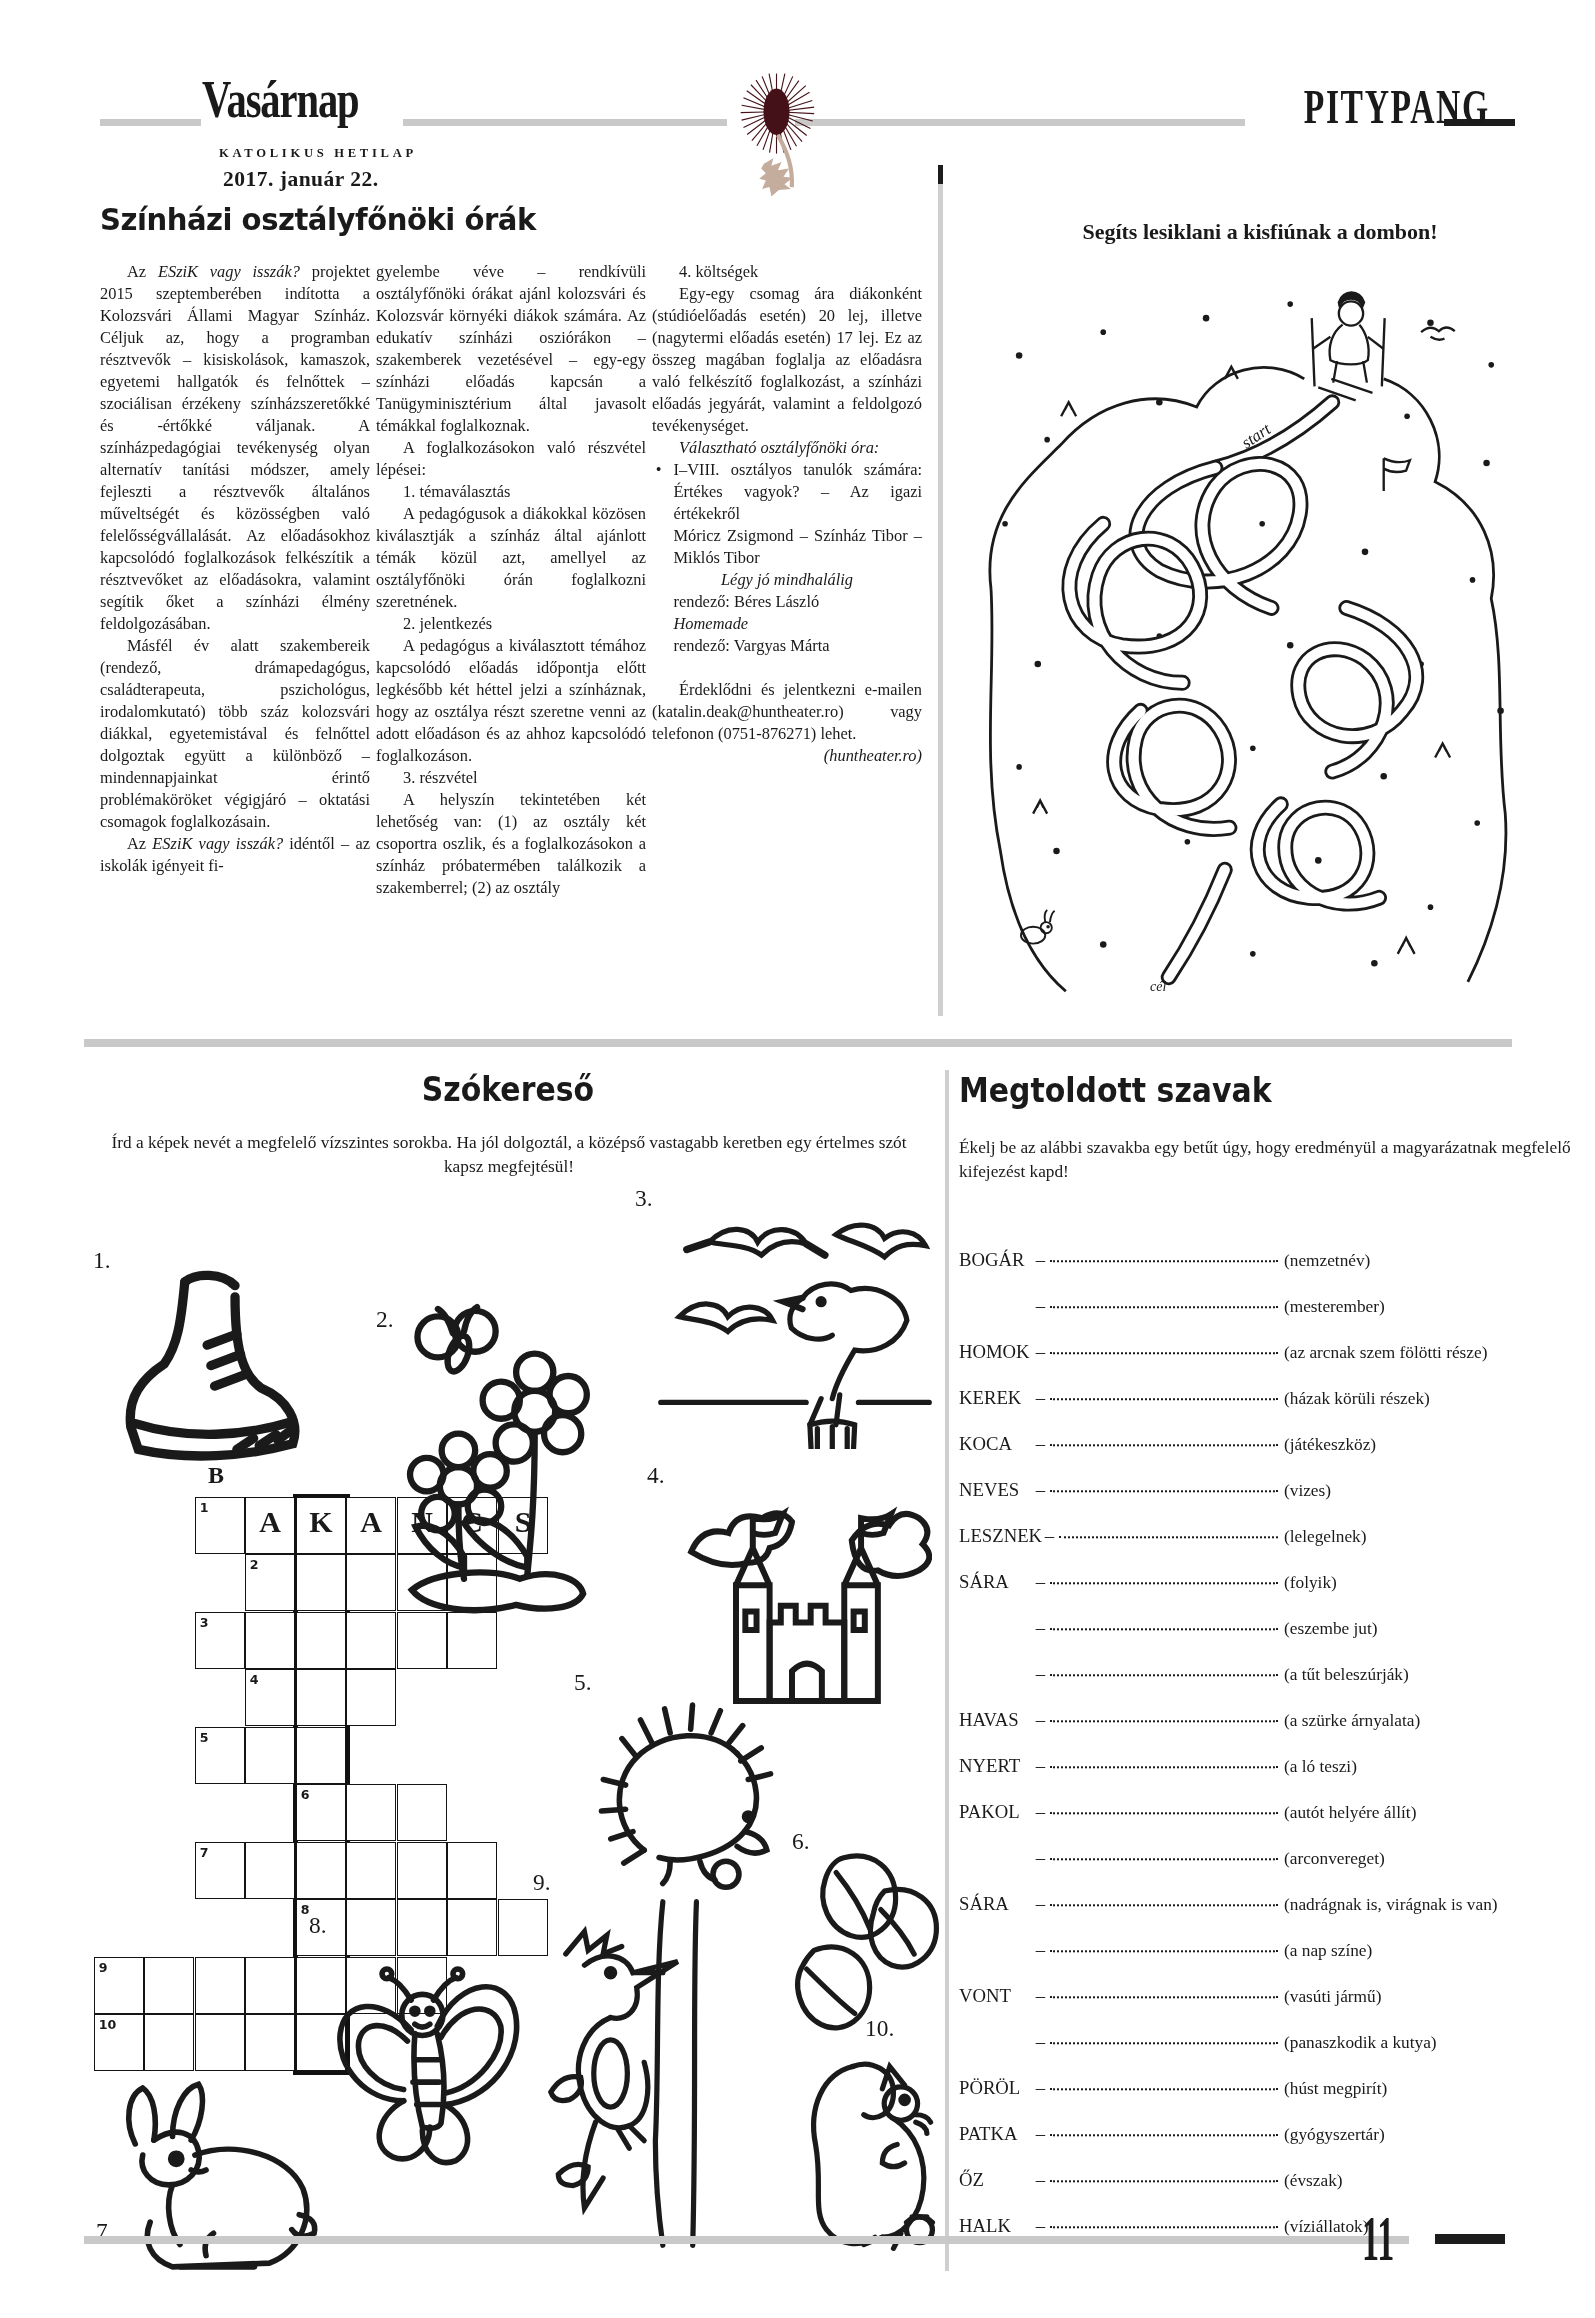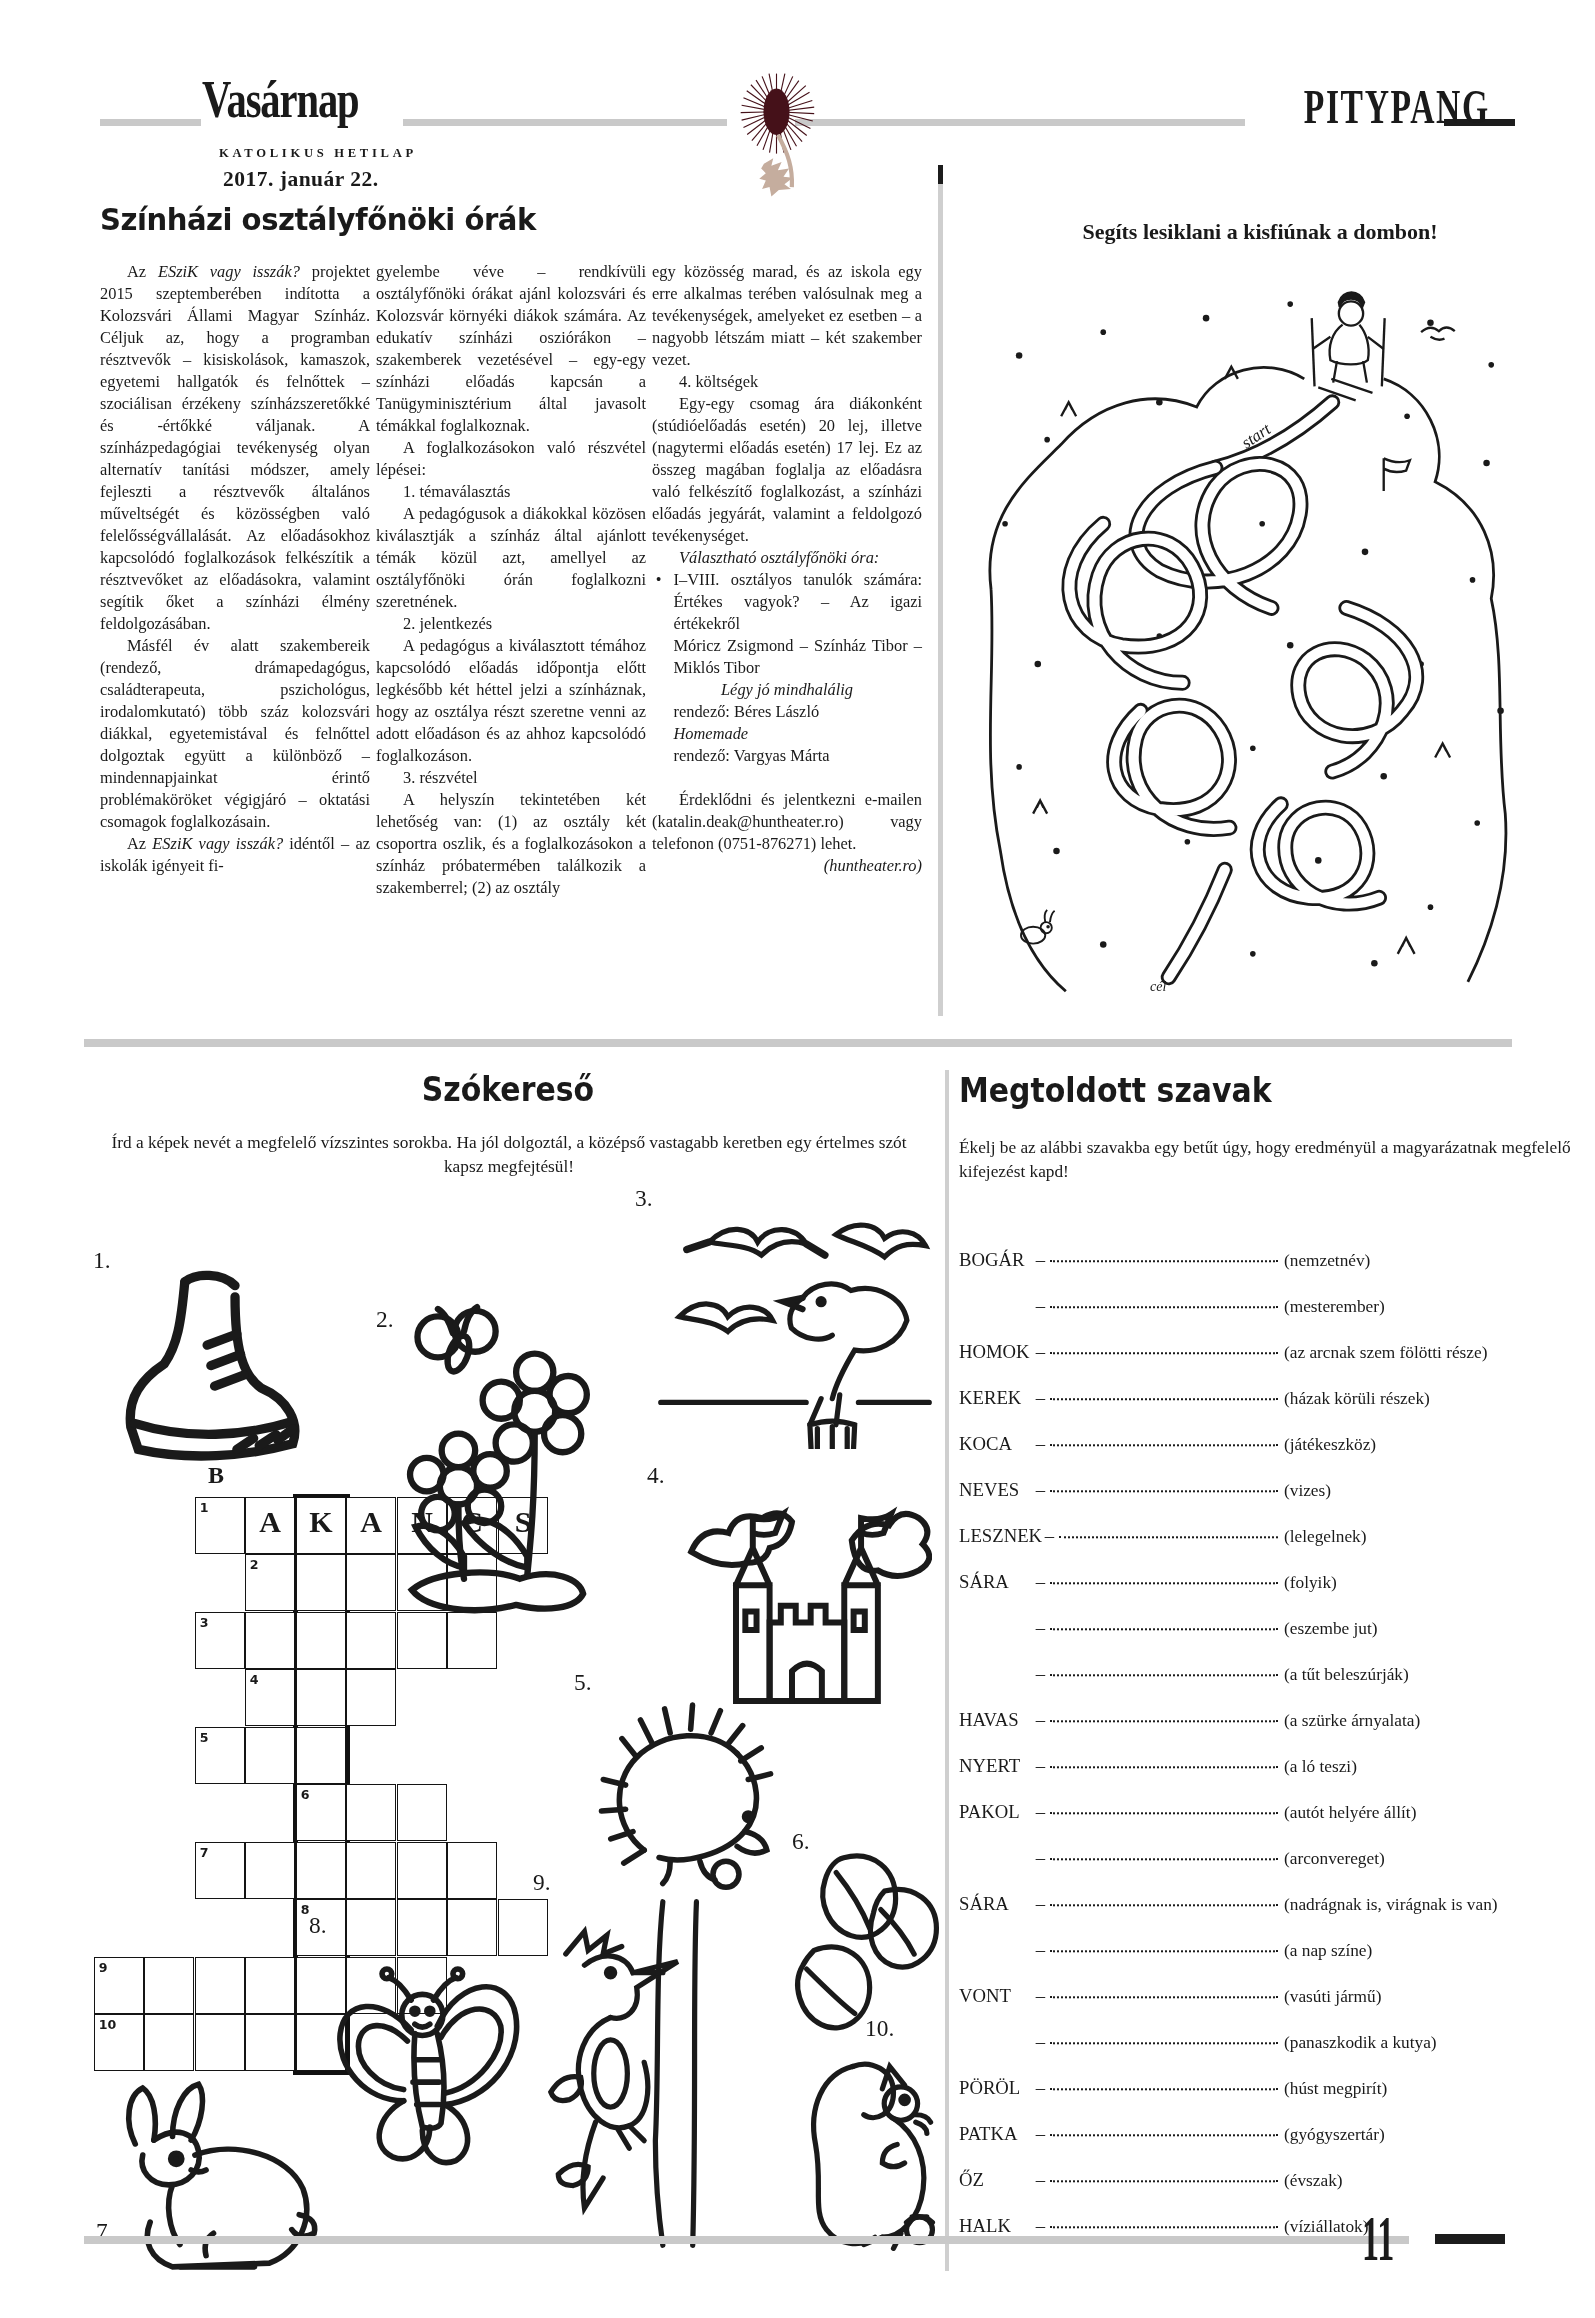--- a/index.html
+++ b/index.html
@@ -129,21 +129,20 @@
         <p class="ap "><span>gyelembe véve – rendkívüli osztályfőnöki órákat ajánl kolozsvári és Kolozsvár környéki diákok számára. Az edukatív színházi osziórákon – szakemberek vezetésével – egy-egy színházi előadás kapcsán a Tanügyminisztérium által javasolt témákkal foglalkoznak.</span></p>
         <p class="ap ind"><span>A foglalkozásokon való részvétel lépései:</span></p>
         <p class="ap ind"><span>1. témaválasztás</span></p>
         <p class="ap ind"><span>A pedagógusok a diákokkal közösen kiválasztják a színház által ajánlott témák közül azt, amellyel az osztályfőnöki órán foglalkozni szeretnének.</span></p>
         <p class="ap ind"><span>2. jelentkezés</span></p>
         <p class="ap ind"><span>A pedagógus a kiválasztott témához kapcsolódó előadás időpontja előtt legkésőbb két héttel jelzi a színháznak, hogy az osztálya részt szeretne venni az adott előadáson és az ahhoz kapcsolódó foglalkozáson.</span></p>
         <p class="ap ind"><span>3. részvétel</span></p>
         <p class="ap ind"><span>A helyszín tekintetében két lehetőség van: (1) az osztály két csoportra oszlik, és a foglalkozásokon a színház próbatermében találkozik a szakemberrel; (2) az osztály</span></p>
       </div>
     <div class="abs artcol" style="left:652px;top:261px;">
-        <p class="ap "><span>egy közösség marad, és az iskola egy erre alkalmas terében valósulnak meg a tevékenységek, amelyeket ez esetben – a nagyobb létszám miatt – két szakember vezet.</span></p>
         <p class="ap ind"><span>4. költségek</span></p>
         <p class="ap ind"><span>Egy-egy csomag ára diákonként (stúdióelőadás esetén) 20 lej, illetve (nagytermi előadás esetén) 17 lej. Ez az összeg magában foglalja az előadásra való felkészítő foglalkozást, a színházi előadás jegyárát, valamint a feldolgozó tevékenységet.</span></p>
         <p class="ap ind"><em>Választható osztályfőnöki óra:</em></p>
         <p class="ap bullet"><span>I–VIII. osztályos tanulók számára: Értékes vagyok? – Az igazi értékekről</span></p>
         <p class="ap hang"><span>Móricz Zsigmond – Színház Tibor – Miklós Tibor</span></p>
         <p class="ap centi"><em>Légy jó mindhalálig</em></p>
         <p class="ap hang"><span>rendező: Béres László</span></p>
         <p class="ap hang"><em>Homemade</em></p>
         <p class="ap hang"><span>rendező: Vargyas Márta</span></p>
         <p class="ap ind gap"><span>Érdeklődni és jelentkezni e-mailen (katalin.deak@huntheater.ro) vagy telefonon (0751-876271) lehet.</span></p>

